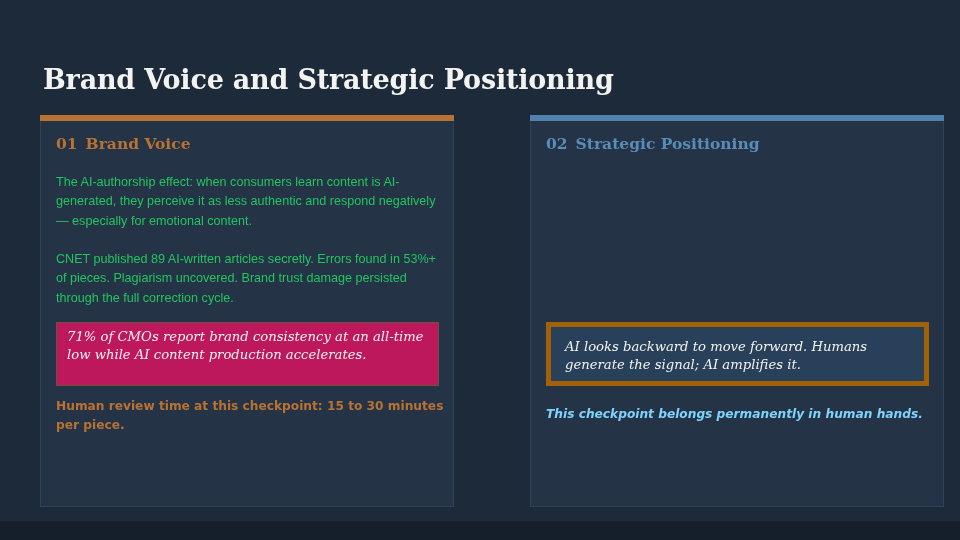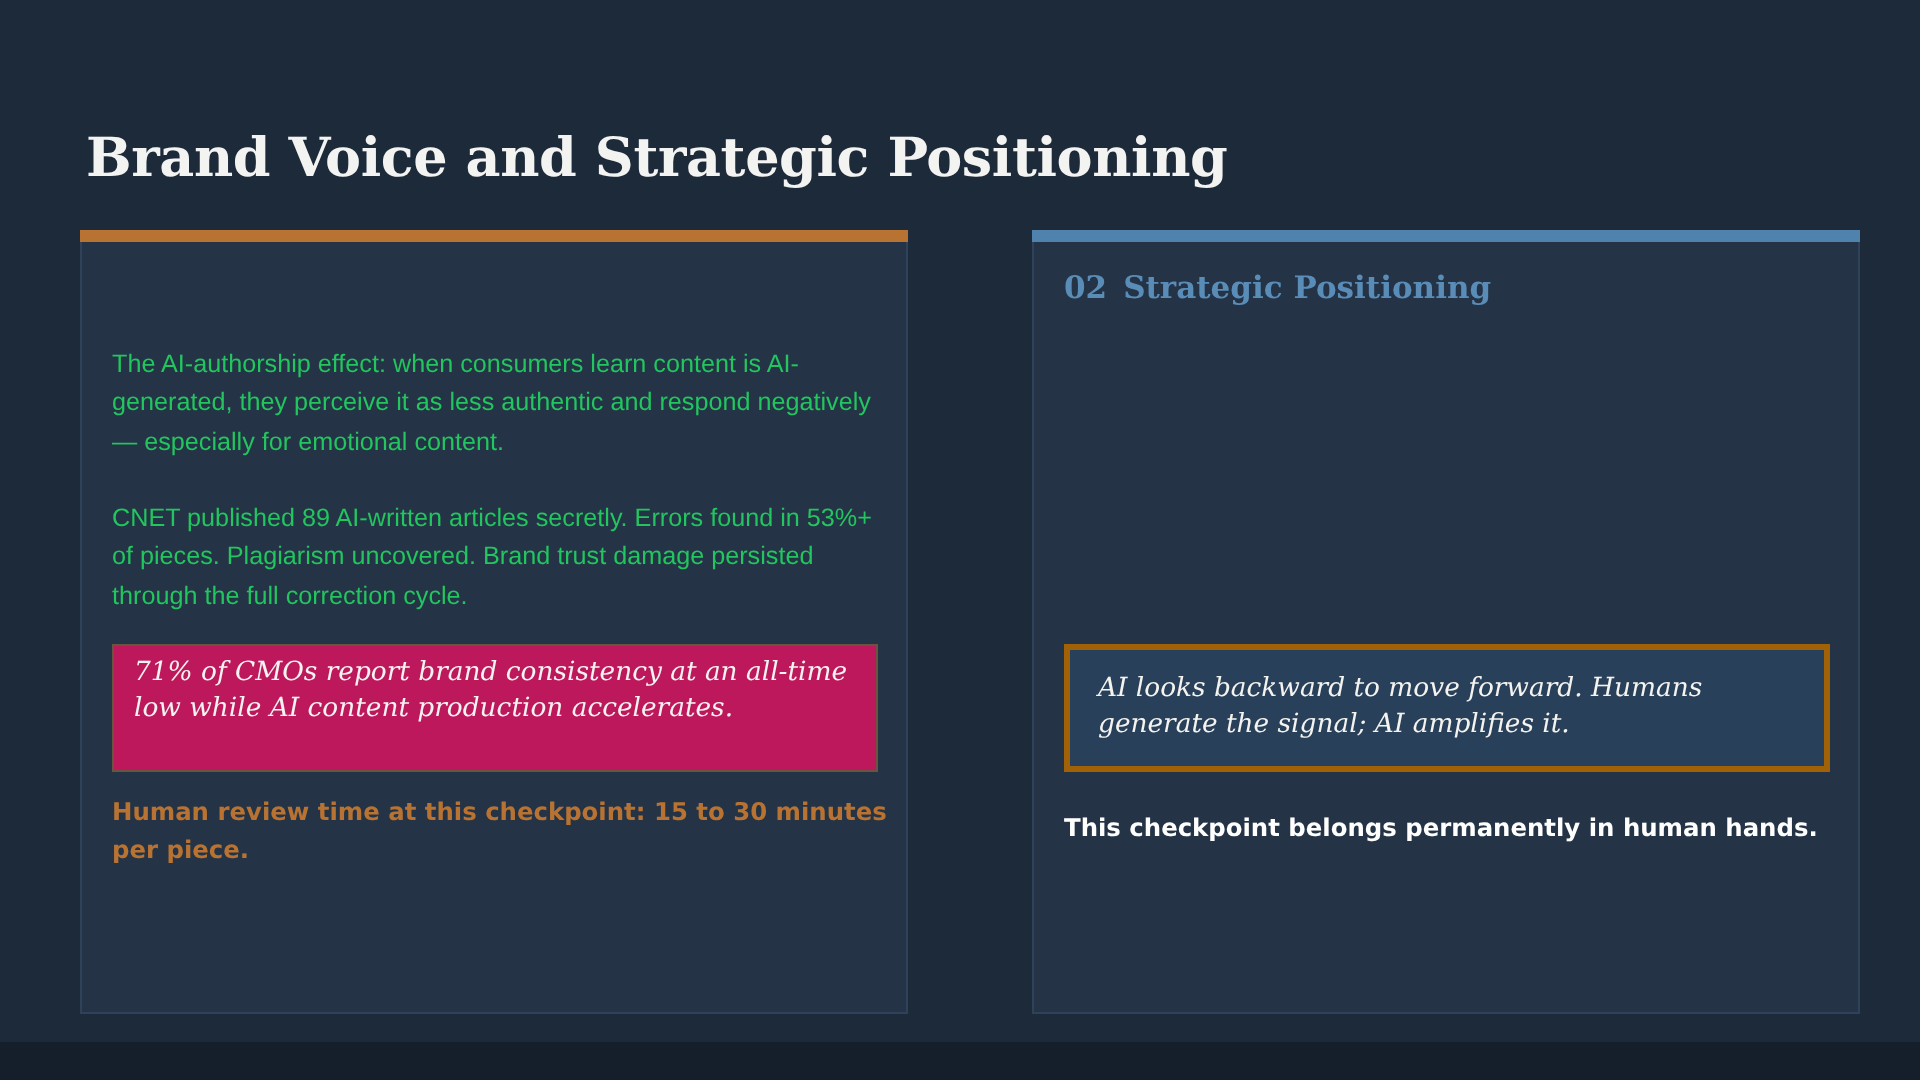--- a/index.html
+++ b/index.html
@@ -27,21 +27,21 @@
     background: #243346;
     border: 1px solid #304259;
     border-top: none;
   }
   .card .bar {
     position: absolute;
     left: -1px; right: -1px; top: 0;
     height: 6px;
   }
   .card.left { left: 40px; }
-  .card.right { left: 516px; }
+  .card.right { left: 530px; }
   .card.left .bar { background: #b87332; }
   .card.right .bar { background: #4f82ad; }
 
   .card-heading {
     position: absolute;
     left: 15px;
     top: 19px;
     font-family: "DejaVu Serif", serif;
     font-weight: bold;
     font-size: 15.5px;
@@ -74,50 +74,53 @@
     top: 207px;
     height: 64px;
     background: #be185d;
     border: 1px solid #6a5440;
     padding: 5px 10px 0 10px;
   }
   .card.right .quote {
     top: 207px;
     height: 64px;
     background: #28405a;
-    border: 3px solid #a16207;
+    border: 5px solid #a16207;
     padding: 11px 14px 0 14px;
   }
   .note {
     position: absolute;
     left: 15px;
     width: 395px;
     font-family: "DejaVu Sans", sans-serif;
     font-weight: bold;
     font-size: 12.2px;
     line-height: 19px;
   }
   .card.left .note { color: #b87332; top: 282px; }
-  .card.right .note { color: #ffffff; top: 290px; }
+  .card.right .note { color: #7dd3fc; top: 290px; font-style: italic; }
 
   .footer-strip {
     position: absolute;
     left: 0; right: 0;
     top: 521px;
     height: 19px;
     background: #141f2b;
   }
 </style>
 </head>
 <body>
 
 <h1 class="title">Brand Voice and Strategic Positioning</h1>
 
 <section class="card left">
   <div class="bar"></div>
+  <h2 class="card-heading">
+    <span class="num">01</span><span>Brand Voice</span>
+  </h2>
   <p class="para" style="top:58px;">The AI-authorship effect: when consumers learn content is AI-generated, they perceive it as less authentic and respond negatively — especially for emotional content.</p>
   <p class="para" style="top:135px;">CNET published 89 AI-written articles secretly. Errors found in 53%+ of pieces. Plagiarism uncovered. Brand trust damage persisted through the full correction cycle.</p>
   <blockquote class="quote">71% of CMOs report brand consistency at an all-time low while AI content production accelerates.</blockquote>
   <p class="note">Human review time at this checkpoint: 15 to 30 minutes per piece.</p>
 </section>
 
 <section class="card right">
   <div class="bar"></div>
   <h2 class="card-heading">
     <span class="num">02</span><span>Strategic Positioning</span>

